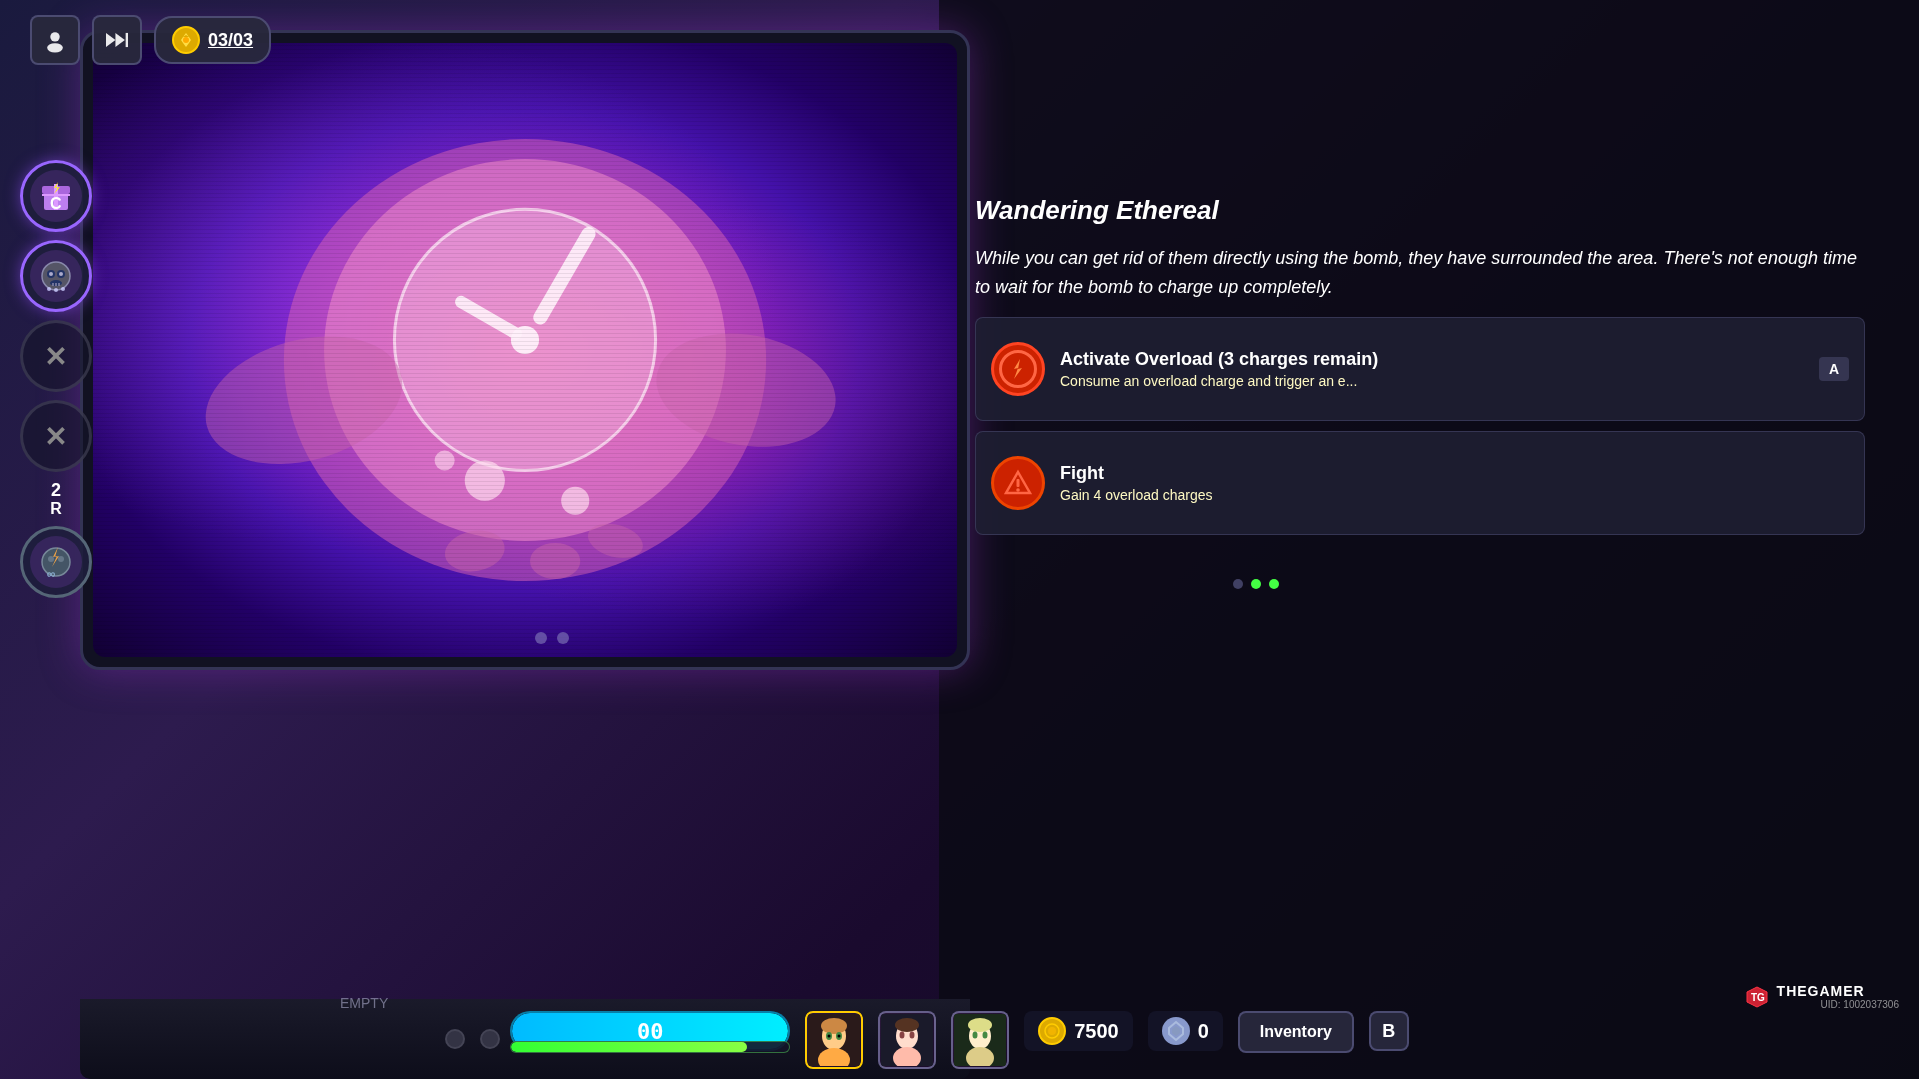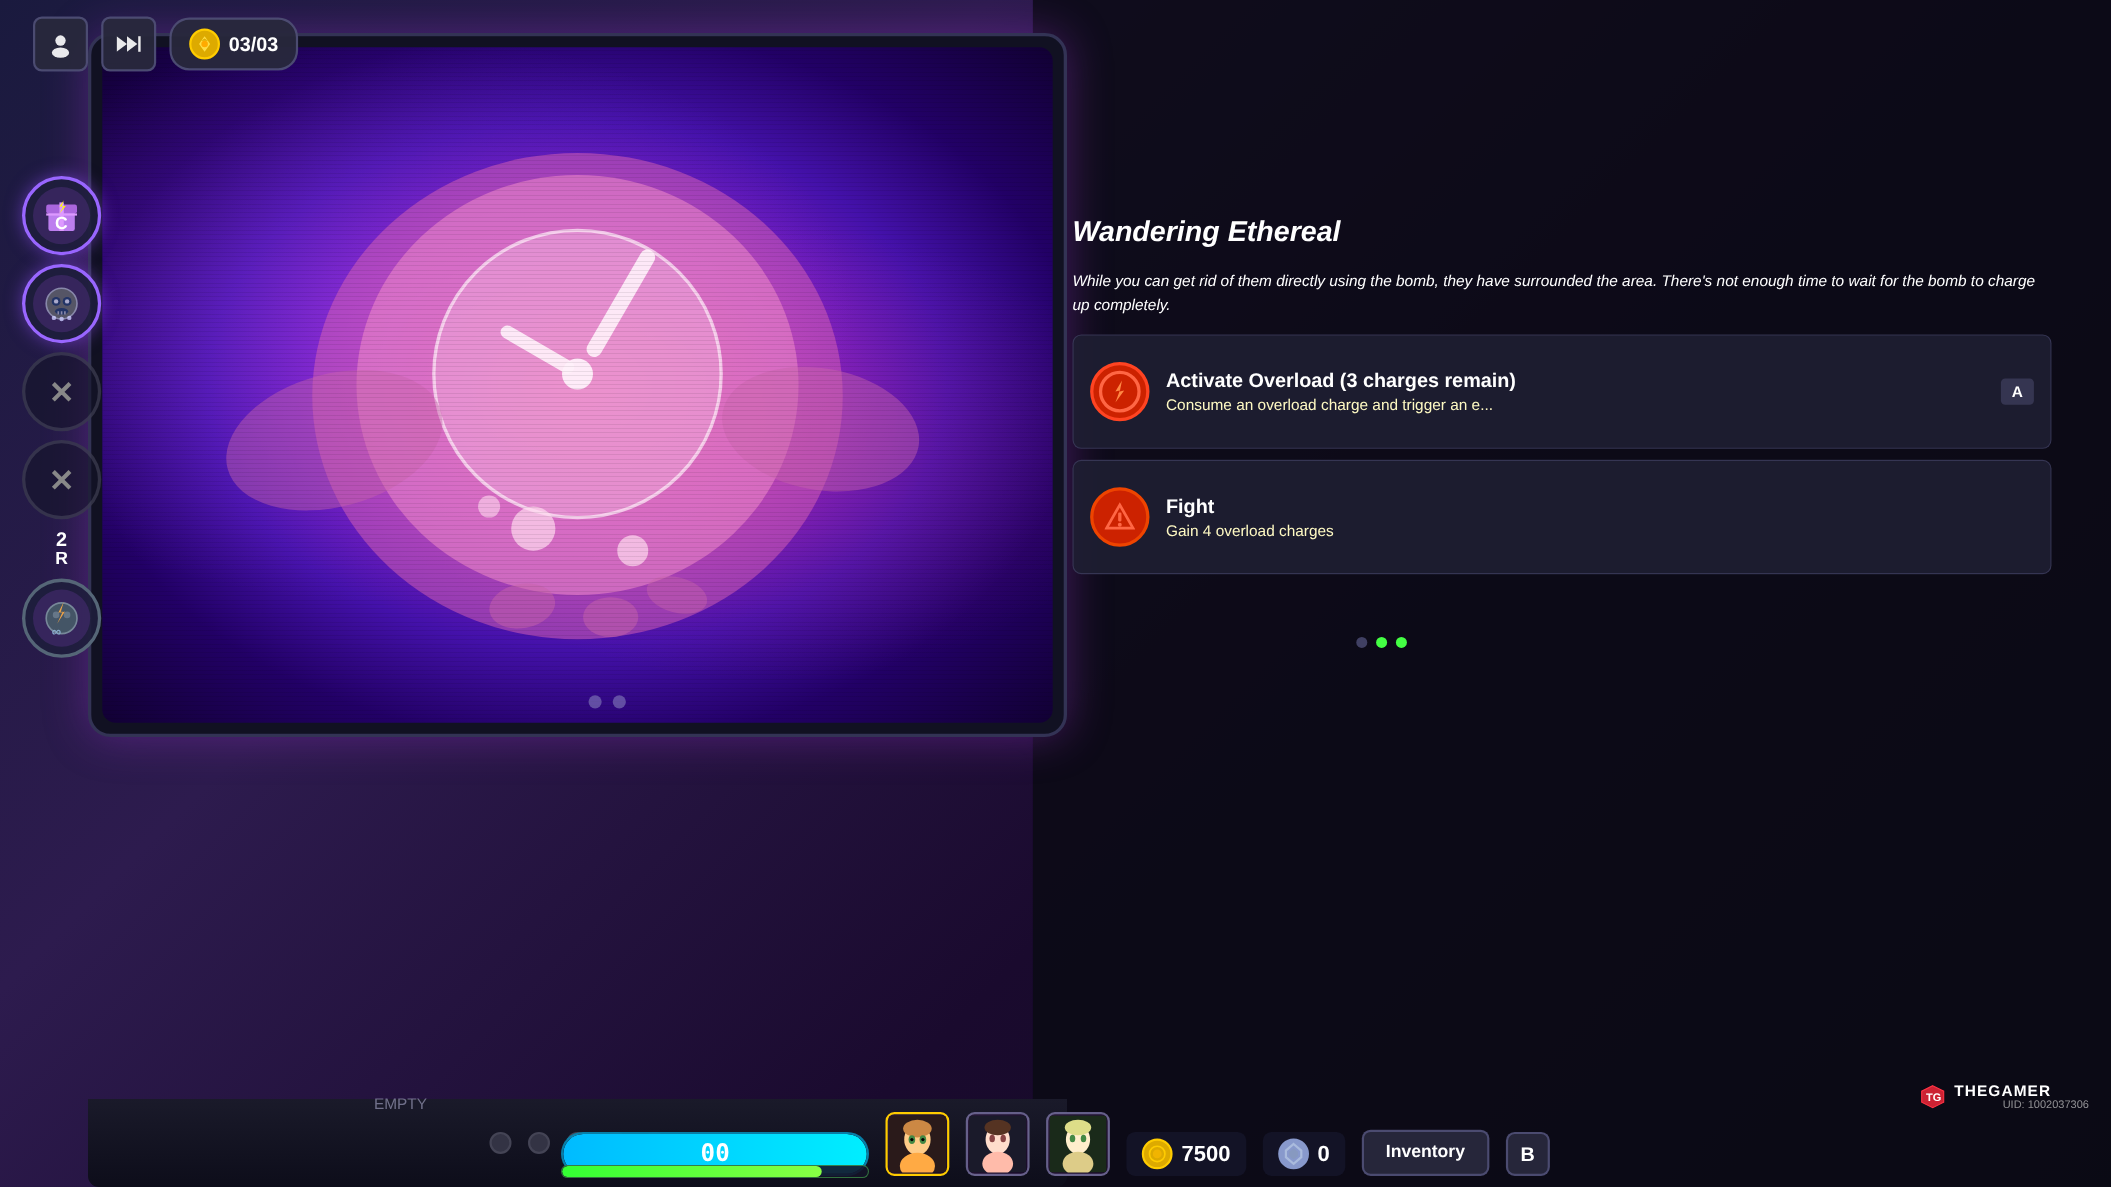--- a/index.html
+++ b/index.html
@@ -114,21 +114,21 @@
     .info-title {
       color: #ffffff;
       font-size: 26px;
       font-weight: bold;
       margin-bottom: 18px;
       font-style: italic;
     }
 
     .info-description {
       color: #ffffff;
-      font-size: 14px;
+      font-size: 18px;
       line-height: 1.6;
       margin-bottom: 15px;
       font-style: italic;
     }
 
     .info-alert {
       color: #ff9900;
       font-size: 20px;
       font-weight: bold;
       font-style: italic;
@@ -231,20 +231,21 @@
       background: rgba(40, 40, 60, 0.95);
       border: 2px solid rgba(100, 100, 150, 0.6);
       border-radius: 18px;
       padding: 8px 16px;
       display: flex;
       align-items: center;
       gap: 8px;
       color: white;
       font-size: 18px;
       font-weight: bold;
+      text-decoration: underline;
     }
 
     .hud-icon-coin {
       width: 28px;
       height: 28px;
       border-radius: 50%;
       background: #ddaa00;
       border: 2px solid #ffcc00;
       display: flex;
       align-items: center;
@@ -309,21 +310,21 @@
       z-index: 10;
     }
 
     
     .bottom-hud {
       position: absolute;
       bottom: 10px;
       left: 0;
       right: 0;
       display: flex;
-      align-items: flex-end;
+      align-items: flex-start;
       justify-content: center;
       gap: 15px;
       z-index: 10;
     }
 
     .energy-bar {
       width: 280px;
       height: 40px;
       background: rgba(20, 20, 40, 0.9);
       border-radius: 20px;

